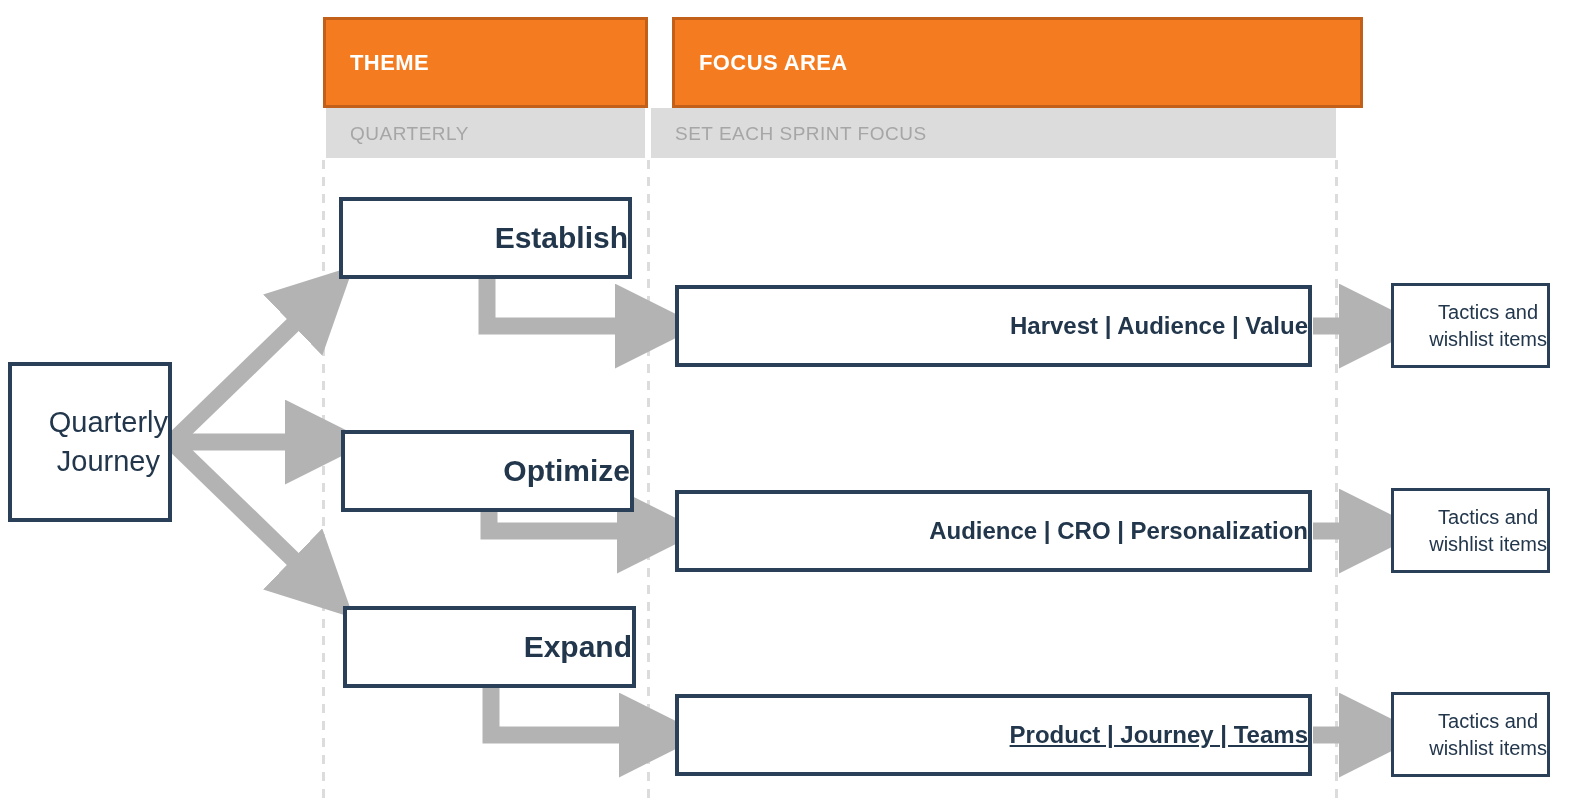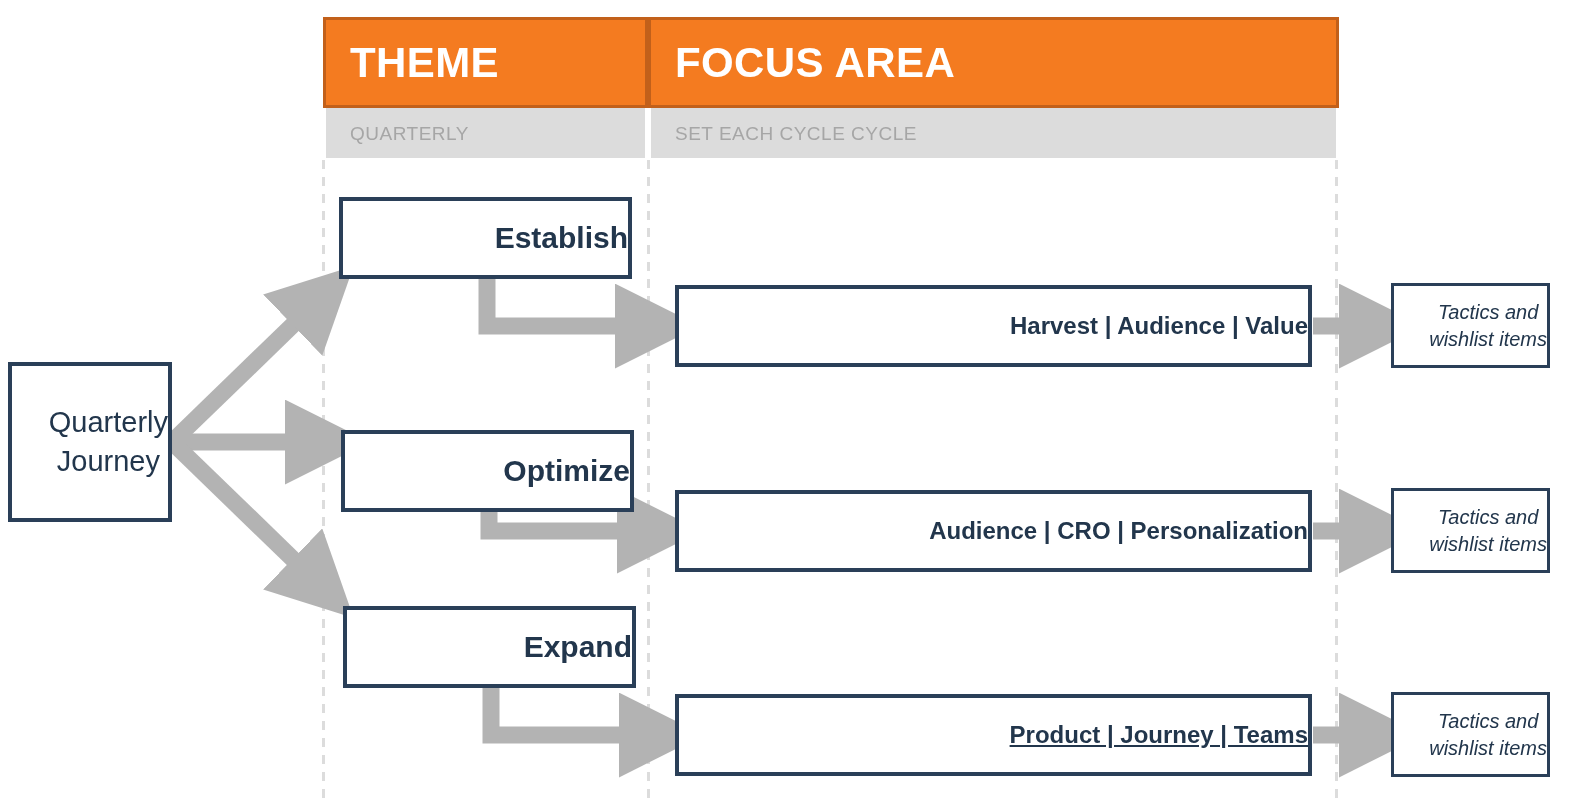--- a/index.html
+++ b/index.html
@@ -31,21 +31,21 @@
   .hdr-cell {
     position: absolute;
     box-sizing: border-box;
     background: #F47B20;
     border: 3px solid #C2601A;
     display: flex;
     align-items: center;
   }
   .hdr-cell .hdr-text {
     color: #ffffff;
-    font-size: 42px;
+    font-size: 22px;
     font-weight: 600;
     letter-spacing: 0.4px;
     padding-left: 24px;
     line-height: 1;
   }
   .sub-cell {
     position: absolute;
     box-sizing: border-box;
     background: #DCDCDC;
     border-left: 3px solid #ffffff;
@@ -67,21 +67,21 @@
     position: absolute;
     box-sizing: border-box;
     background: #ffffff;
     border: 4px solid #2A3F58;
     display: flex;
     align-items: center;
     justify-content: flex-end;
     text-align: center;
     color: #22364C;
   }
-  .nbox.thin { border-width: 3px; font-style: italic; }
+  .nbox.thin { border-width: 3px; }
 
   .box-root-text {
     font-size: 29px;
     font-weight: 500;
     line-height: 1.35;
   }
   .box-theme-text {
     font-size: 30px;
     font-weight: 700;
     line-height: 1.2;
@@ -112,29 +112,29 @@
 
 <div id="stage">
 
   <div class="guide" style="left:322px;"></div>
   <div class="guide" style="left:647px;"></div>
   <div class="guide" style="left:1335px;"></div>
 
   <div class="hdr-cell" style="left:323px; top:17px; width:325px; height:91px;">
     <span class="hdr-text">THEME</span>
   </div>
-  <div class="hdr-cell" style="left:648px; top:17px; width:691px; height:91px;">
+  <div class="hdr-cell" style="left:672px; top:17px; width:691px; height:91px;">
     <span class="hdr-text">FOCUS AREA</span>
   </div>
 
   <div class="sub-cell" style="left:323px; top:108px; width:325px; height:50px;">
     <span class="sub-text">QUARTERLY</span>
   </div>
   <div class="sub-cell" style="left:648px; top:108px; width:691px; height:50px;">
-    <span class="sub-text">SET EACH CYCLE CYCLE</span>
+    <span class="sub-text">SET EACH SPRINT FOCUS</span>
   </div>
 
   <svg id="wires" viewBox="0 0 1571 800">
     <defs>
       <marker id="gray-head" markerWidth="5" markerHeight="5" refX="0.6" refY="2.5" orient="auto" markerUnits="strokeWidth">
         <path d="M0,0 L5,2.5 L0,5 Z" fill="#B3B3B3"></path>
       </marker>
     </defs>
 
     <g>

